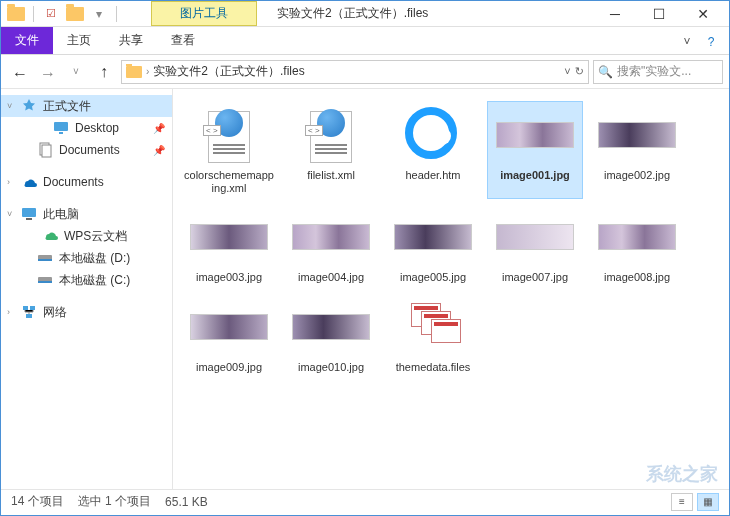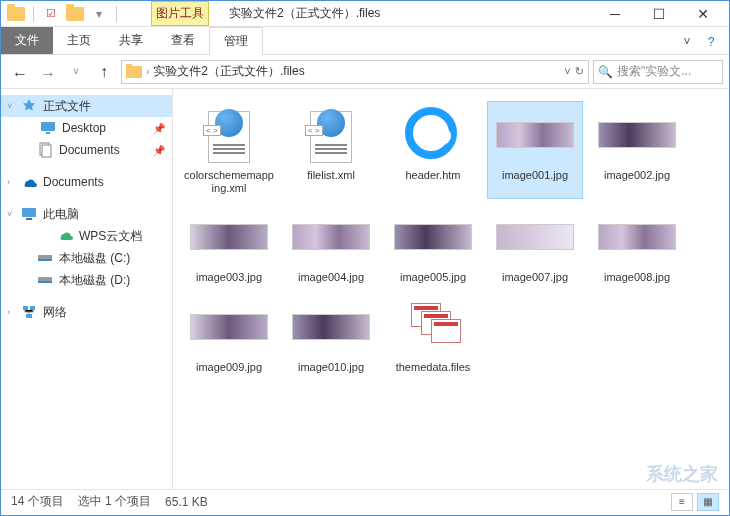--- a/index.html
+++ b/index.html
@@ -6,29 +6,29 @@
 body { width: 730px; height: 516px; background: #fff; overflow: hidden; border: 1px solid #4a90d6; }
 
 .titlebar { height: 26px; background: #fff; display: flex; align-items: center; padding: 0 4px; border-bottom: 1px solid #e0e0e0; }
 .qat { display: flex; gap: 2px; align-items: center; }
 .qat-btn { width: 22px; height: 20px; display: flex; align-items: center; justify-content: center; font-size: 11px; }
 .qat-folder { width: 18px; height: 14px; background: #fcc766; border-radius: 1px; position: relative; }
 .qat-folder::before { content: ""; position: absolute; top: -3px; left: 0; width: 8px; height: 3px; background: #fcc766; border-radius: 1px 1px 0 0; }
 .qat-chk { color: #c0392b; }
 .qat-sep { width: 1px; height: 16px; background: #ccc; margin: 0 4px; }
 .title-tabs { display: flex; margin-left: 30px; }
-.title-tab { padding: 3px 4px; font-size: 12px; color: #7f1d1d; }
+.title-tab { padding: 3px 28px; font-size: 12px; color: #0369a1; }
 .title-tab.contextual { background: #faf3a6; border: 1px solid #d4c94f; }
 .window-title { margin-left: 20px; font-size: 12px; color: #333; }
 .win-controls { margin-left: auto; display: flex; }
 .win-btn { width: 44px; height: 24px; display: flex; align-items: center; justify-content: center; font-size: 14px; color: #333; }
 
 .ribbon { height: 28px; background: #fff; display: flex; align-items: flex-end; border-bottom: 1px solid #dadada; padding-left: 0; position: relative; }
 .ribbon-tab { padding: 5px 14px; font-size: 12px; color: #333; cursor: pointer; }
-.ribbon-tab.file { background: #737373; color: #fff; }
+.ribbon-tab.file { background: #6d28d9; color: #fff; }
 .ribbon-tab.manage { background: #fff; border: 1px solid #dadada; border-bottom: none; margin-bottom: -1px; }
 .ribbon-right { margin-left: auto; display: flex; padding-right: 6px; }
 .ribbon-icon { width: 24px; height: 24px; display: flex; align-items: center; justify-content: center; color: #555; font-size: 12px; }
 
 .addrbar { height: 34px; display: flex; align-items: center; padding: 4px 6px; gap: 4px; border-bottom: 1px solid #e5e5e5; }
 .nav-arrows { display: flex; gap: 2px; }
 .nav-btn { width: 26px; height: 26px; display: flex; align-items: center; justify-content: center; color: #888; font-size: 16px; border-radius: 2px; }
 .nav-btn.enabled { color: #333; }
 .addr-box { flex: 1; height: 24px; border: 1px solid #ccc; display: flex; align-items: center; padding: 0 4px; gap: 4px; background: #fff; }
 .addr-folder { width: 16px; height: 12px; background: #fcc766; border-radius: 1px; position: relative; }
@@ -42,21 +42,21 @@
 .sidebar { width: 172px; border-right: 1px solid #e5e5e5; padding: 6px 0; overflow-y: auto; }
 .side-item { display: flex; align-items: center; height: 22px; padding: 0 6px 0 20px; font-size: 12px; color: #333; gap: 6px; cursor: pointer; }
 .side-item.active { background: #cce8ff; }
 .side-item .pin { margin-left: auto; color: #888; font-size: 10px; }
 .side-icon { width: 16px; height: 16px; display: flex; align-items: center; justify-content: center; }
 .side-group { margin-bottom: 10px; }
 .expand { position: absolute; margin-left: -14px; color: #888; font-size: 9px; }
 
 .content { flex: 1; padding: 12px 8px; overflow-y: auto; display: flex; flex-wrap: wrap; align-content: flex-start; gap: 4px 6px; }
 .file-item { width: 96px; display: flex; flex-direction: column; align-items: center; padding: 4px 2px; cursor: pointer; }
-.file-item.selected { background: #cce8ff; border: 1px solid #99d1ff; padding: 3px 1px; }
+.file-item.selected { background: #cce8ff; border: 1px solid #99d1ff; padding: 3px 1px; font-weight: bold; }
 .file-thumb { width: 80px; height: 60px; display: flex; align-items: center; justify-content: center; margin-bottom: 4px; }
 .file-label { font-size: 11px; color: #333; text-align: center; word-break: break-all; line-height: 1.2; max-height: 28px; overflow: hidden; }
 .thumb-img { width: 78px; height: 26px; background: linear-gradient(90deg, #b8a5c7 0%, #d4c5db 30%, #8a7599 60%, #c9bad3 100%); border: 1px solid #ccc; position: relative; }
 .thumb-img.v2 { background: linear-gradient(90deg, #9c8fb0 0%, #4a3d5c 40%, #c5bacf 100%); }
 .thumb-img.v3 { background: linear-gradient(90deg, #d8d0e0 0%, #6b5a7d 50%, #b8abc5 100%); }
 .thumb-img.v4 { background: linear-gradient(90deg, #c5b8d0 0%, #ede5f0 100%); }
 
 .thumb-doc { width: 56px; height: 56px; position: relative; }
 .doc-page { width: 42px; height: 52px; background: #fff; border: 1px solid #bbb; position: absolute; bottom: 0; left: 7px; }
 .doc-lines { position: absolute; bottom: 6px; left: 4px; right: 4px; }
@@ -107,21 +107,20 @@
     <div class="win-btn">☐</div>
     <div class="win-btn">✕</div>
   </div>
 </div>
 
 <div class="ribbon">
   <div class="ribbon-tab file">文件</div>
   <div class="ribbon-tab">主页</div>
   <div class="ribbon-tab">共享</div>
   <div class="ribbon-tab">查看</div>
-  <div class="ribbon-tab manage">管理</div>
   <div class="ribbon-right">
     <div class="ribbon-icon">˅</div>
     <div class="ribbon-icon" style="color:#1979ca">?</div>
   </div>
 </div>
 
 <div class="addrbar">
   <div class="nav-arrows">
     <div class="nav-btn enabled">←</div>
     <div class="nav-btn">→</div>
@@ -148,21 +147,21 @@
     <div class="side-group">
       <div class="side-item active">
         <span class="expand">˅</span>
         <span class="side-icon">
             <svg viewBox="0 0 16 16">
               <path fill="#4aa3df" d="M8 1l2 4 4 .5-3 3 .8 4L8 10.5 4.2 12.5 5 8.5 2 5.5 6 5z"></path>
             </svg>
           </span>
         <span>正式文件</span>
       </div>
-      <div class="side-item" style="padding-left:39px">
+      <div class="side-item" style="padding-left:52px">
         <span class="side-icon">
             <svg viewBox="0 0 16 16">
               <rect x="1" y="2" width="14" height="9" fill="#4aa3df" rx="1"></rect>
               <rect x="6" y="12" width="4" height="2" fill="#4aa3df"></rect>
             </svg>
           </span>
         <span>Desktop</span>
         <span class="pin">📌</span>
       </div>
       <div class="side-item" style="padding-left:36px">
@@ -191,45 +190,45 @@
       <div class="side-item">
         <span class="expand">˅</span>
         <span class="side-icon">
             <svg viewBox="0 0 16 16">
               <rect x="1" y="2" width="14" height="9" fill="#4aa3df" rx="1"></rect>
               <rect x="5" y="12" width="6" height="2" fill="#666"></rect>
             </svg>
           </span>
         <span>此电脑</span>
       </div>
-      <div class="side-item" style="padding-left:56px">
+      <div class="side-item" style="padding-left:41px">
         <span class="side-icon">
             <svg viewBox="0 0 16 16">
               <path fill="#3cb371" d="M4 9a3 3 0 013-3 4 4 0 017 2 2 2 0 010 4H5a2 2 0 01-1-3z"></path>
             </svg>
           </span>
         <span>WPS云文档</span>
       </div>
       <div class="side-item" style="padding-left:36px">
         <span class="side-icon">
             <svg viewBox="0 0 16 16">
               <rect x="1" y="5" width="14" height="6" fill="#999" rx="1"></rect>
               <rect x="1" y="9" width="14" height="2" fill="#3a8ac9"></rect>
             </svg>
           </span>
-        <span>本地磁盘 (C:)</span>
+        <span>本地磁盘 (D:)</span>
       </div>
       <div class="side-item" style="padding-left:36px">
         <span class="side-icon">
             <svg viewBox="0 0 16 16">
               <rect x="1" y="5" width="14" height="6" fill="#999" rx="1"></rect>
               <rect x="1" y="9" width="14" height="2" fill="#3a8ac9"></rect>
             </svg>
           </span>
-        <span>本地磁盘 (D:)</span>
+        <span>本地磁盘 (C:)</span>
       </div>
     </div>
     <div class="side-group">
       <div class="side-item">
         <span class="expand">›</span>
         <span class="side-icon">
             <svg viewBox="0 0 16 16">
               <rect x="2" y="2" width="5" height="4" fill="#4aa3df"></rect>
               <rect x="9" y="2" width="5" height="4" fill="#4aa3df"></rect>
               <rect x="5" y="10" width="6" height="4" fill="#4aa3df"></rect>

